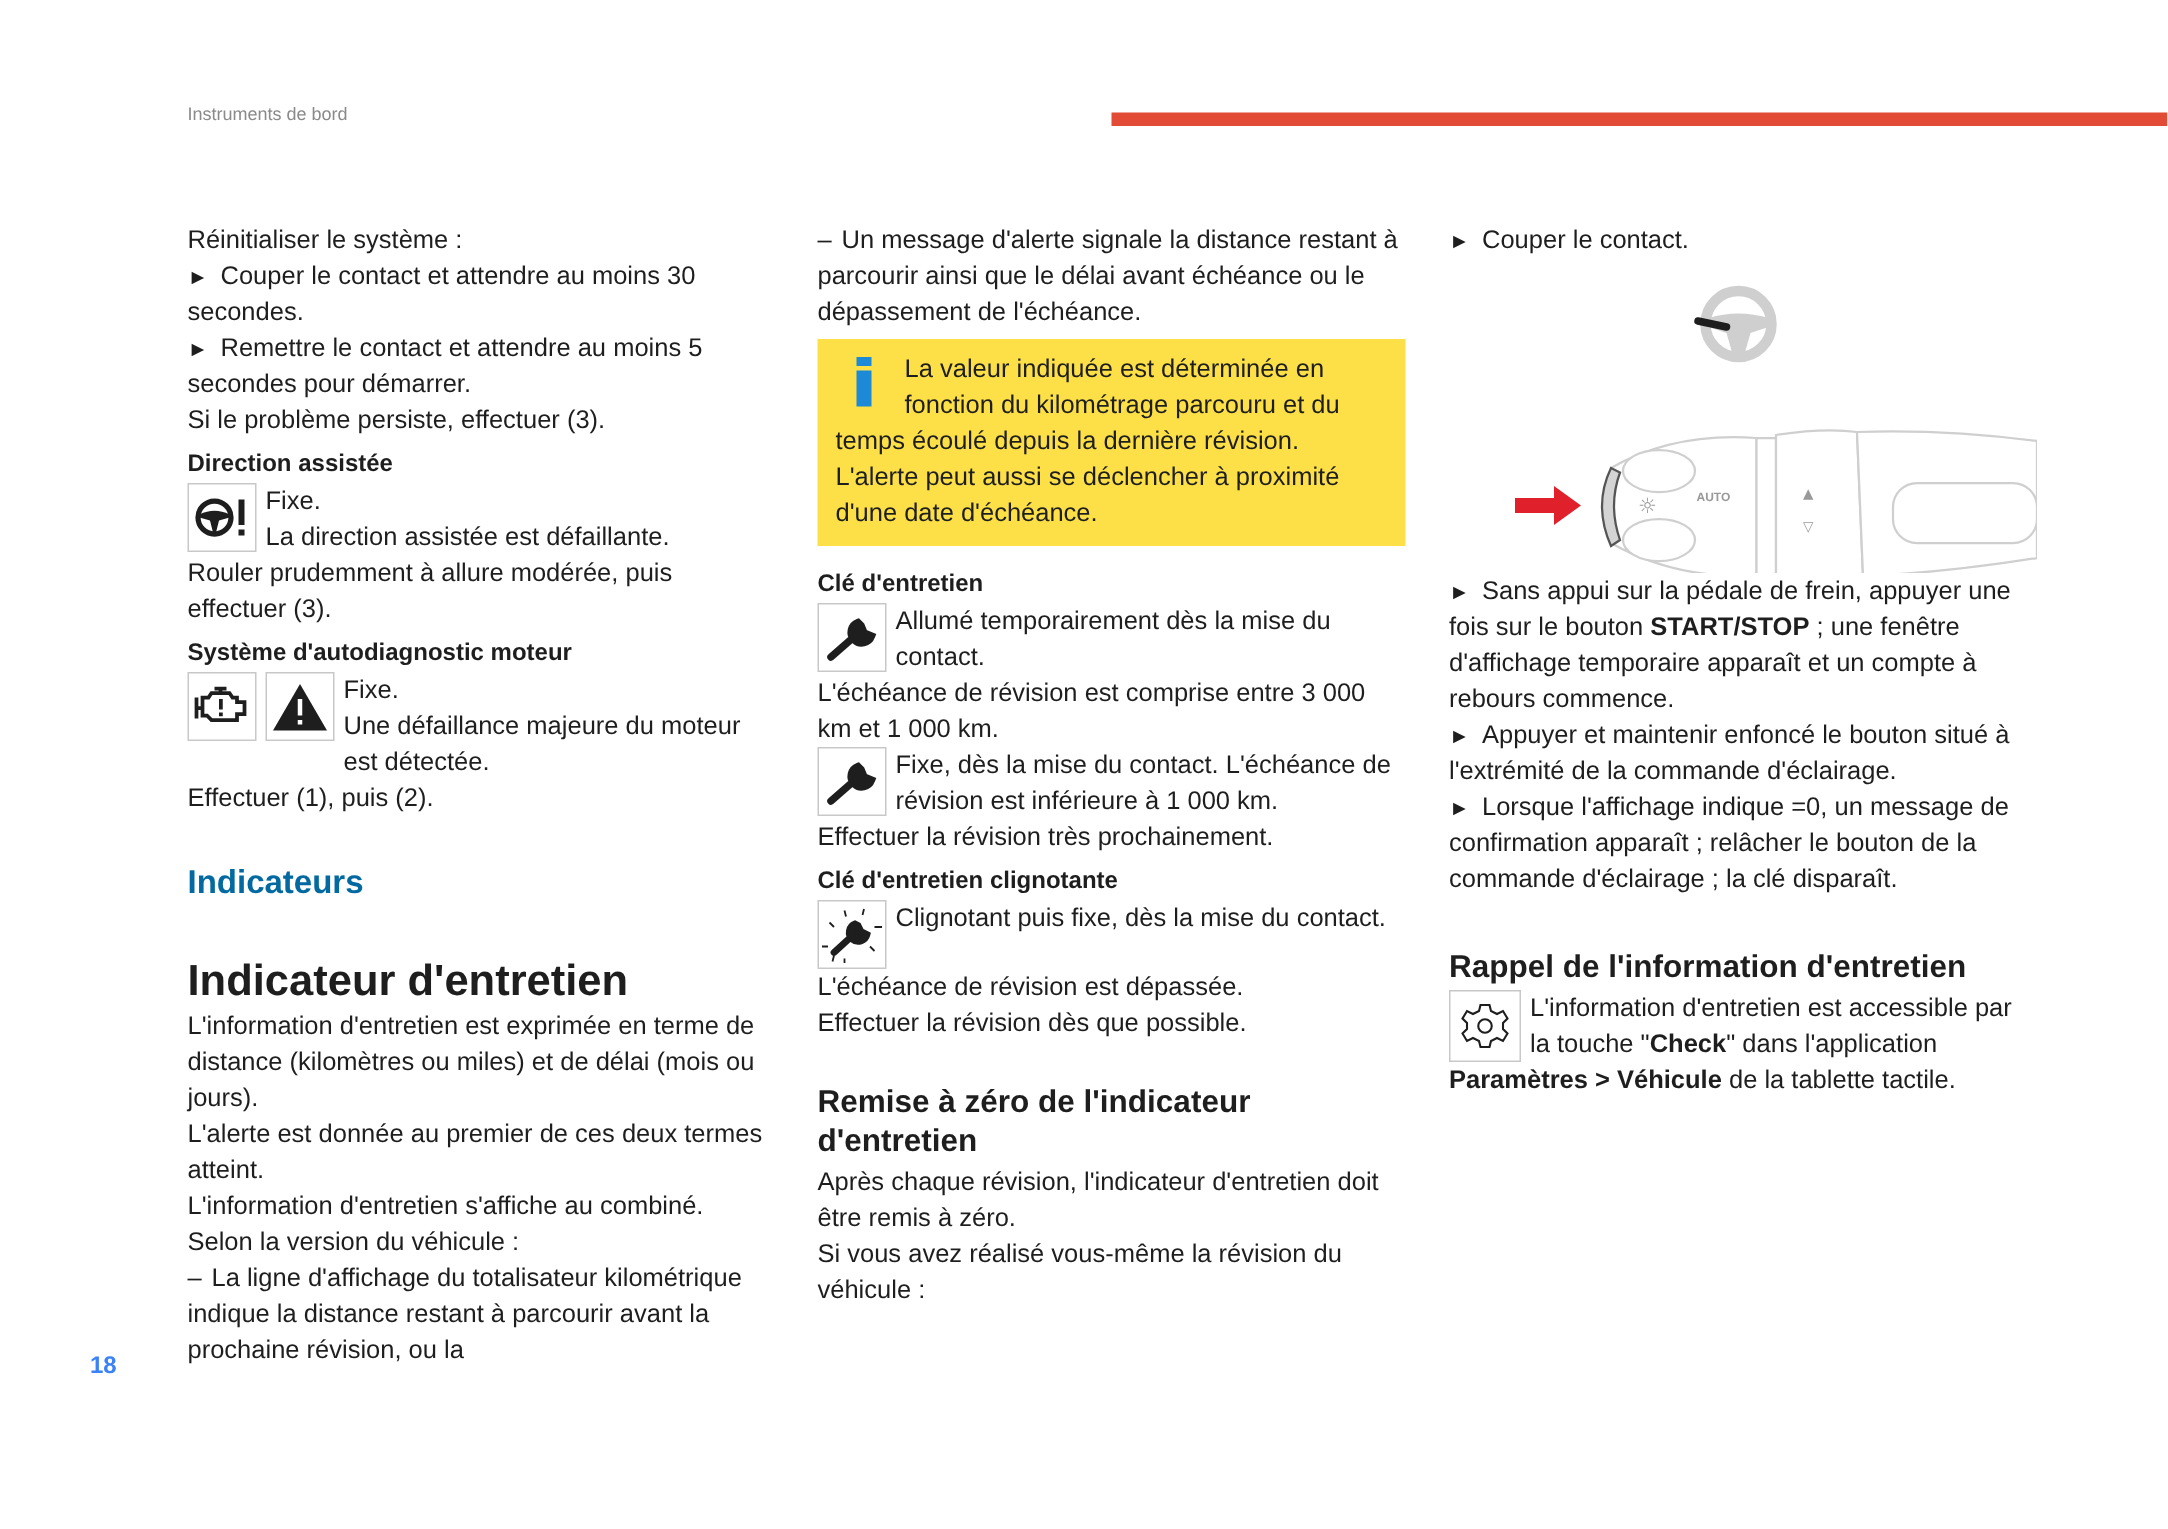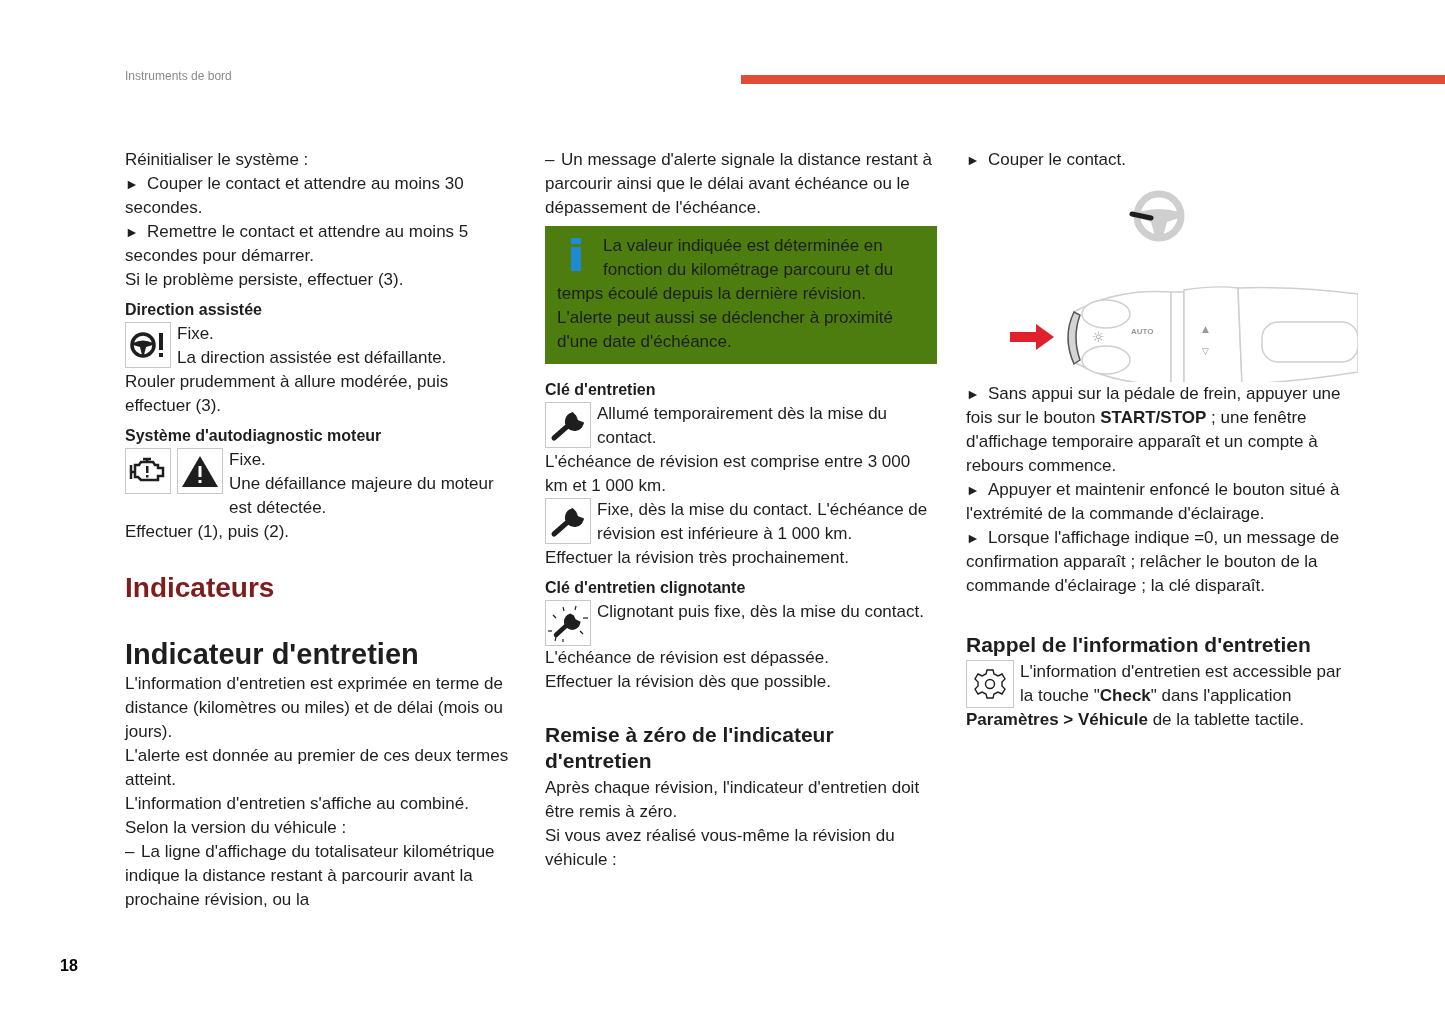--- a/index.html
+++ b/index.html
@@ -2,44 +2,44 @@
 <html><head>
 <meta charset="utf-8">
 <style>
   html, body { margin: 0; padding: 0; }
   body {
     width: 1445px; height: 1019px; background: #ffffff; position: relative; overflow: hidden;
     font-family: "Liberation Sans", sans-serif; color: #1e1e1e;
   }
   .header-title { position: absolute; left: 125px; top: 69px; font-size: 12px; color: #8a8a8a; }
   .header-bar { position: absolute; left: 741px; top: 75px; width: 704px; height: 9px; background: #e24b35; }
-  .page-number { position: absolute; left: 60px; top: 957px; font-size: 16px; font-weight: bold; color: #000000; }
+  .page-number { position: absolute; left: 60px; top: 902px; font-size: 16px; font-weight: bold; color: #3b82f6; }
 
   .col { position: absolute; top: 120px; font-size: 17px; line-height: 24px; margin-top: 28px; }
   .col1 { left: 125px; width: 390px; }
   .col2 { left: 545px; width: 392px; }
   .col3 { left: 966px; width: 392px; }
 
   .p { margin: 0; }
   .h3 { font-weight: bold; font-size: 16px; margin: 6px 0 0 0; line-height: 24px; }
-  .h-sec { font-size: 28px; color: #7f1d1d; margin: 24px 0 0 0; line-height: 40px; }
+  .h-sec { font-size: 22px; color: #0369a1; margin: 24px 0 0 0; line-height: 40px; }
   .h-main { font-size: 29px; font-weight: bold; margin: 28px 0 0 0; line-height: 36px; }
   .h-sub { font-size: 21px; font-weight: bold; margin: 20px 0 2px 0; line-height: 26px; }
   .arrow { display: inline-block; width: 22px; font-size: 14px; }
   .dash { display: inline-block; width: 16px; }
 
   .icon-row { display: flex; align-items: flex-start; }
   .icon-box {
     width: 46px; height: 46px; border: 1px solid #c8c8c8; box-sizing: border-box;
     display: flex; align-items: center; justify-content: center; background: #fff; margin-right: 6px; flex: none;
   }
   .icon-row .txt { flex: 1; }
   .b { font-weight: bold; }
 
-  .info-box { background: #4d7c0f; padding: 8px 12px 10px 12px; margin-top: 6px; position: relative; }
+  .info-box { background: #fde047; padding: 8px 12px 10px 12px; margin-top: 6px; position: relative; }
   .info-box .info-i { float: left; width: 26px; height: 36px; margin: 4px 12px 0 8px; position: relative; }
   .info-i .dot { position: absolute; left: 6px; top: 0; width: 10px; height: 6px; background: #1c8ad6; }
   .info-i .stem { position: absolute; left: 6px; top: 9px; width: 10px; height: 24px; background: #1c8ad6; }
 
   .illus { height: 210px; position: relative; }
 </style>
 </head>
 <body>
 
 <div class="header-title">Instruments de bord</div>

